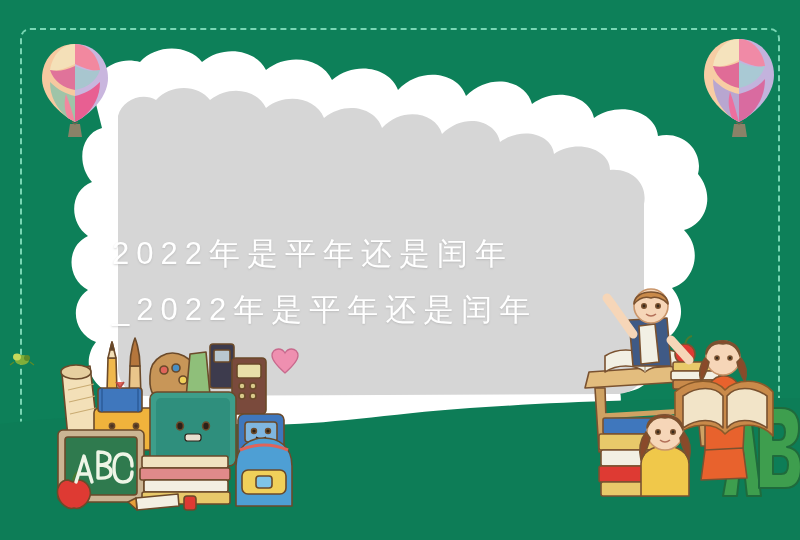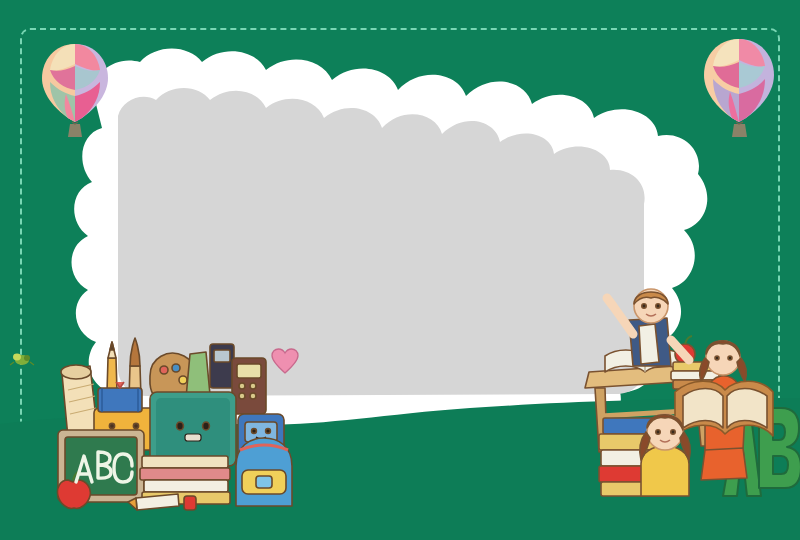--- a/index.html
+++ b/index.html
@@ -106,20 +106,22 @@
         C 572 130, 588 146, 584 166
         L 584 330
         C 584 346, 572 356, 556 356
         L 86 358
         C 70 358, 58 346, 58 330
         Z" fill="#d6d6d6"></path>
     </svg>
   </div>
 
   <div class="headline">
+    <span class="l1">2022年是平年还是闰年</span>
+    <span class="l2">_2022年是平年还是闰年</span>
   </div>
 
   <div class="ill hill">
     <svg viewBox="0 0 800 142" preserveAspectRatio="none" aria-hidden="true">
       <path d="M0 26 C 60 18, 130 16, 210 24
         C 300 33, 360 18, 470 10
         C 560 4, 660 0, 800 0 L 800 142 L 0 142 Z" fill="#0d7d57"></path>
     </svg>
   </div>
 

